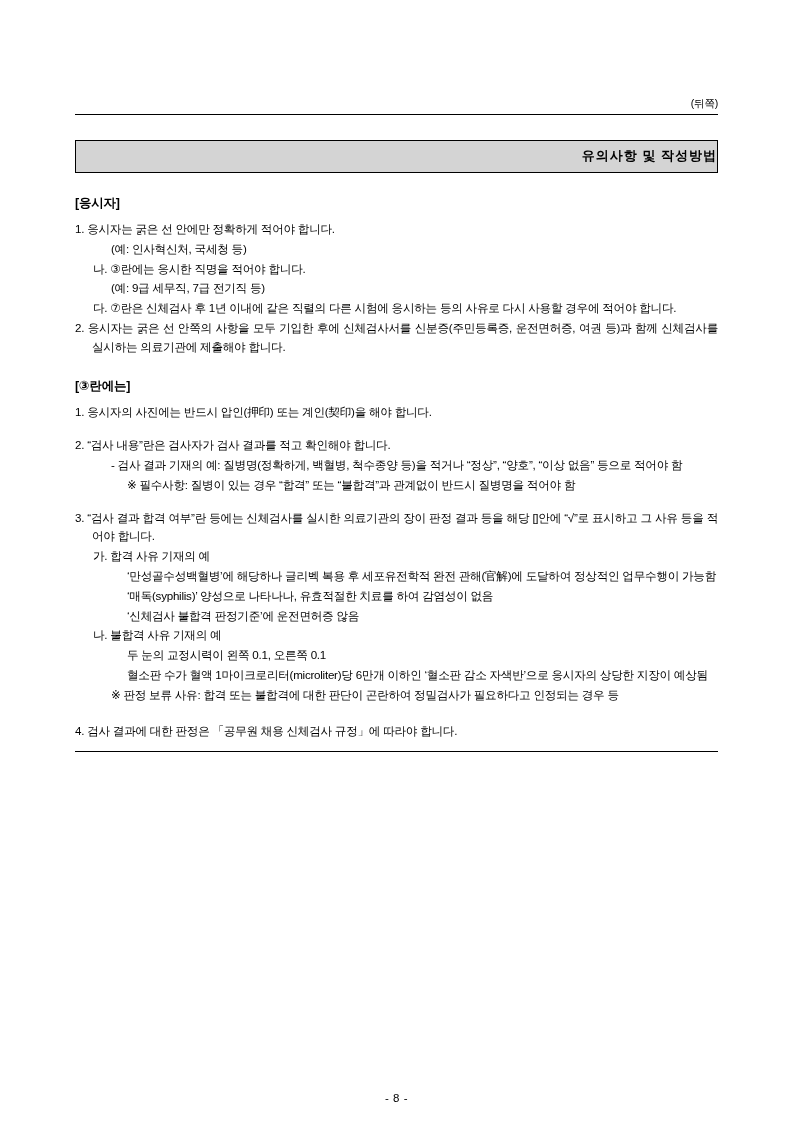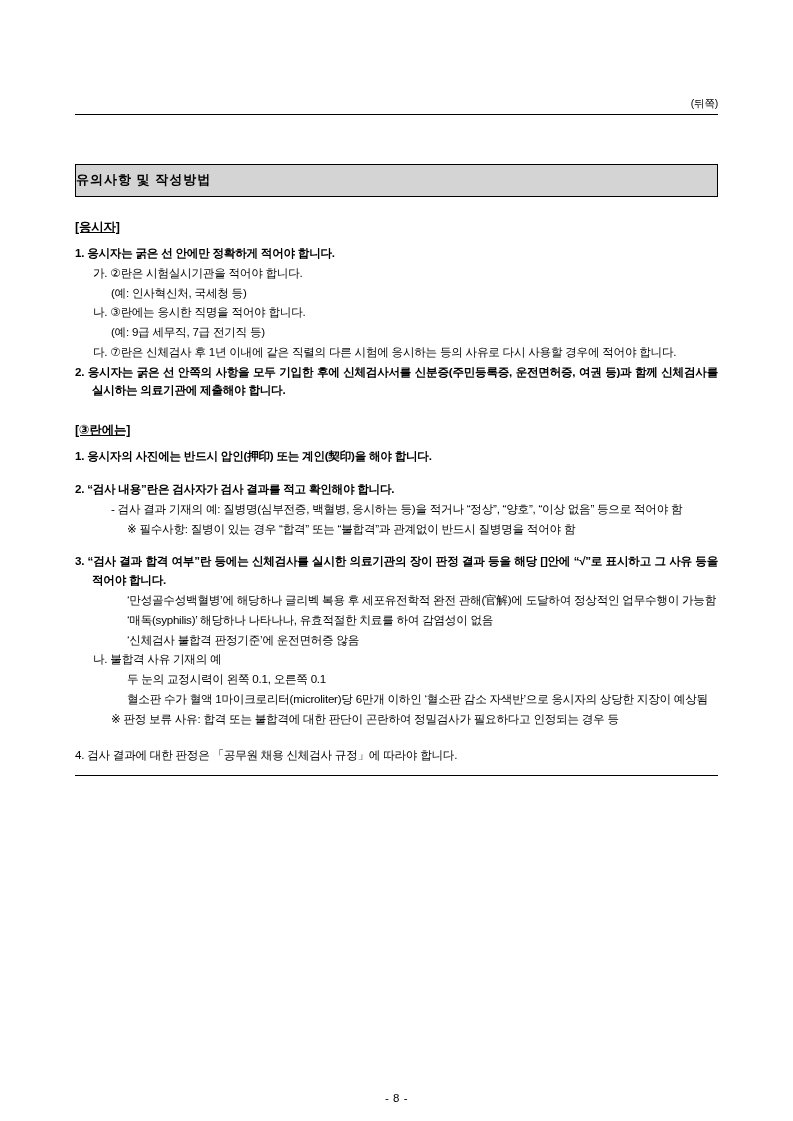--- a/index.html
+++ b/index.html
@@ -37,44 +37,42 @@
   }
   .content {
     position: absolute;
     top: 140px;
     left: 75px;
     width: 643px;
   }
   .title-bar {
     background: #d4d4d4;
     border: 1px solid #000;
-    text-align: left;
+    text-align: right;
     font-size: 13px;
     font-weight: bold;
     letter-spacing: 1px;
     padding: 6px 0 7px 0;
     box-sizing: border-box;
-    margin-top: 24px;
   }
   .section-head {
     font-size: 12.5px;
     font-weight: bold;
     margin-top: 22px;
     margin-bottom: 8px;
     letter-spacing: -0.2px;
-    text-decoration: underline;
   }
   .l {
     font-size: 11.6px;
     line-height: 1.62;
     letter-spacing: -0.25px;
     margin: 0 0 1px 0;
     text-align: justify;
   }
-  .ind0h { padding-left: 17px; text-indent: -17px; font-weight: bold; }
+  .ind0h { padding-left: 17px; text-indent: -17px; }
   .ind1 { padding-left: 18px; }
   .ind1h { padding-left: 36px; text-indent: -18px; }
   .ind2 { padding-left: 36px; }
   .ind2h { padding-left: 52px; text-indent: -16px; }
   .ind3h { padding-left: 70px; text-indent: -18px; }
   .gap-m { margin-top: 14px; }
   .last-item {
     margin-top: 18px;
     font-size: 11.6px;
     letter-spacing: -0.25px;
@@ -102,38 +100,38 @@
   <div class="corner-note">(뒤쪽)</div>
   <div class="top-rule"></div>
 
   <div class="content">
 
     <div class="title-bar">유의사항 및 작성방법</div>
 
     <div class="section-head">[응시자]</div>
 
     <p class="l ind0h">1. 응시자는 굵은 선 안에만 정확하게 적어야 합니다.</p>
-    <p class="l ind1">가. ②란은 시험실시기관을 적어야 합니다.</p>
     <p class="l ind2">(예: 인사혁신처, 국세청 등)</p>
     <p class="l ind1">나. ③란에는 응시한 직명을 적어야 합니다.</p>
     <p class="l ind2">(예: 9급 세무직, 7급 전기직 등)</p>
     <p class="l ind1h">다. ⑦란은 신체검사 후 1년 이내에 같은 직렬의 다른 시험에 응시하는 등의 사유로 다시 사용할 경우에 적어야 합니다.</p>
     <p class="l ind0h">2. 응시자는 굵은 선 안쪽의 사항을 모두 기입한 후에 신체검사서를 신분증(주민등록증, 운전면허증, 여권 등)과 함께 신체검사를 실시하는 의료기관에 제출해야 합니다.</p>
 
     <div class="section-head">[③란에는]</div>
 
     <p class="l ind0h">1. 응시자의 사진에는 반드시 압인(押印) 또는 계인(契印)을 해야 합니다.</p>
 
     <p class="l ind0h gap-m">2.  “검사 내용”란은 검사자가 검사 결과를 적고 확인해야 합니다.</p>
-    <p class="l ind2h">- 검사 결과 기재의 예: 질병명(심부전증, 백혈병, 응시하는 등)을 적거나 “정상”, “양호”, “이상 없음” 등으로 적어야 함</p>
+    <p class="l ind2h">- 검사 결과 기재의 예: 질병명(정확하게, 백혈병, 척수종양 등)을 적거나 “정상”, “양호”, “이상 없음” 등으로 적어야 함</p>
     <p class="l ind3h">※ 필수사항: 질병이 있는 경우 “합격” 또는 “불합격”과 관계없이 반드시 질병명을 적어야 함</p>
 
     <p class="l ind0h gap-m">3.  “검사 결과 합격 여부”란 등에는 신체검사를 실시한 의료기관의 장이 판정 결과 등을 해당 []안에 “√”로 표시하고 그 사유 등을 적어야 합니다.</p>
+    <p class="l ind1">가. 합격 사유 기재의 예</p>
     <p class="l ind3h">‘만성골수성백혈병’에 해당하나 글리벡 복용 후 세포유전학적 완전 관해(官解)에 도달하여 정상적인 업무수행이 가능함</p>
-    <p class="l ind3h">‘매독(syphilis)’ 해당하나 나타나나, 유효적절한 치료를 하여 감염성이 없음</p>
+    <p class="l ind3h">‘매독(syphilis)’ 양성으로 나타나나, 유효적절한 치료를 하여 감염성이 없음</p>
     <p class="l ind3h">‘신체검사 불합격 판정기준’에 운전면허증 않음</p>
     <p class="l ind1">나. 불합격 사유 기재의 예</p>
     <p class="l ind3h">두 눈의 교정시력이 왼쪽 0.1, 오른쪽 0.1</p>
     <p class="l ind3h">혈소판 수가 혈액 1마이크로리터(microliter)당 6만개 이하인 ‘혈소판 감소 자색반’으로 응시자의 상당한 지장이 예상됨</p>
     <p class="l ind2h">※ 판정 보류 사유: 합격 또는 불합격에 대한 판단이 곤란하여 정밀검사가 필요하다고 인정되는 경우 등</p>
 
     <p class="l last-item">4. 검사 결과에 대한 판정은 「공무원 채용 신체검사 규정」에 따라야 합니다.</p>
 
     <div class="bottom-rule"></div>
 

